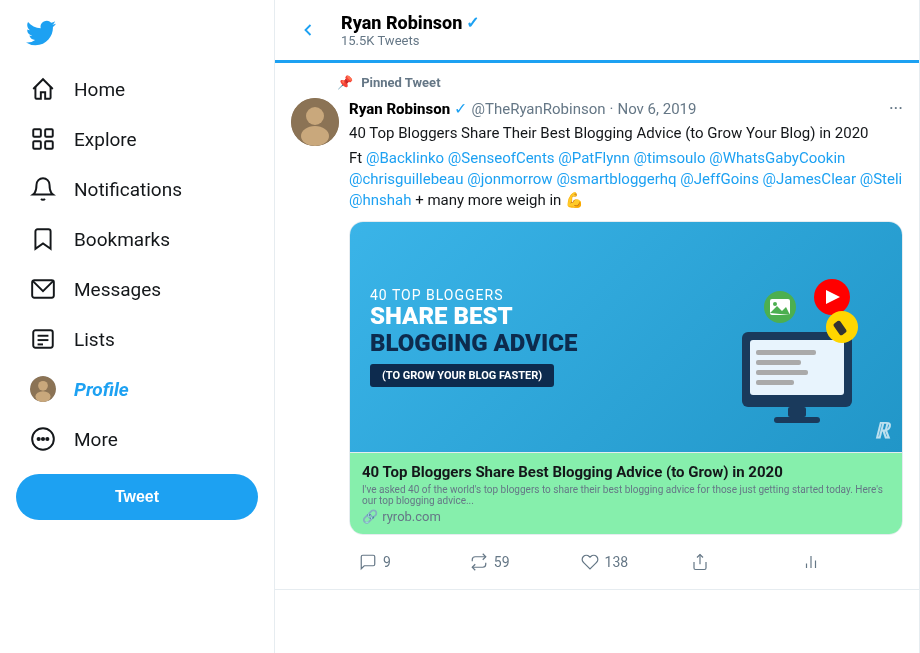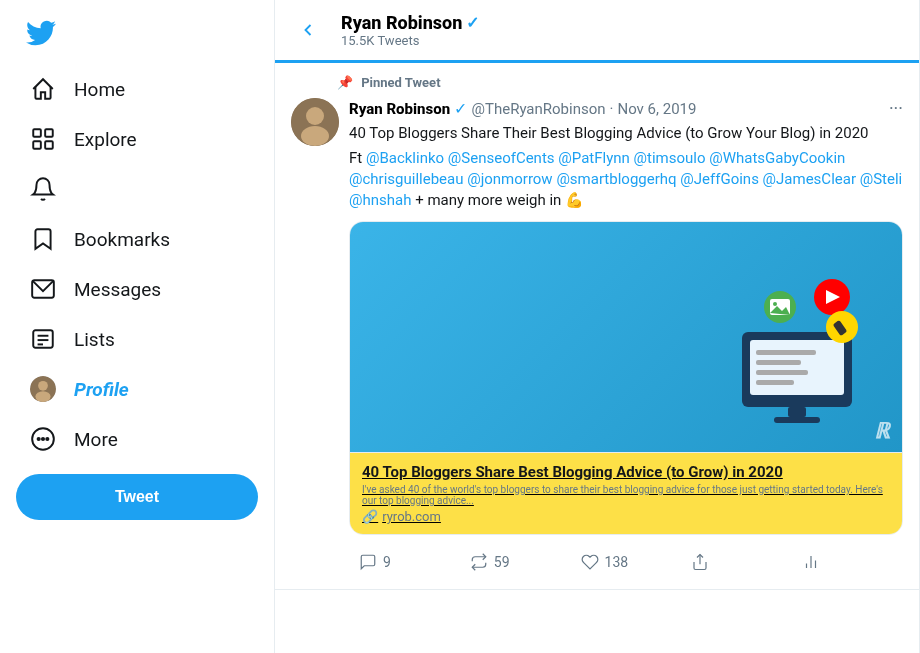--- a/index.html
+++ b/index.html
@@ -244,22 +244,21 @@
       bottom: 8px;
       right: 12px;
       color: rgba(255,255,255,0.7);
       font-size: 22px;
       font-weight: 900;
       font-style: italic;
     }
     .tweet-link-preview {
       padding: 10px 12px;
       border-top: 1px solid #e6ecf0;
-      background: #fde047;
-      text-decoration: underline;
+      background: #86efac;
     }
     .tweet-link-preview .link-title {
       font-size: 15px;
       font-weight: 700;
       color: #14171a;
     }
     .tweet-link-preview .link-desc {
       font-size: 10px;
       color: #657786;
       margin-top: 3px;
@@ -323,20 +322,21 @@
     <span class="nav-label">Explore</span>
   </div>
 
   <div class="nav-item">
     <span class="nav-icon">
       <svg viewBox="0 0 24 24" fill="none" stroke="currentColor" stroke-width="1.8" width="26" height="26">
           <path d="M18 8A6 6 0 0 0 6 8c0 7-3 9-3 9h18s-3-2-3-9"></path>
           <path d="M13.73 21a2 2 0 0 1-3.46 0"></path>
         </svg>
     </span>
+    <span class="nav-label">Notifications</span>
   </div>
 
   <div class="nav-item">
     <span class="nav-icon">
       <svg viewBox="0 0 24 24" fill="none" stroke="currentColor" stroke-width="1.8" width="26" height="26">
           <path d="M19 21l-7-5-7 5V5a2 2 0 0 1 2-2h10a2 2 0 0 1 2 2z"></path>
         </svg>
     </span>
     <span class="nav-label">Bookmarks</span>
   </div>
@@ -450,20 +450,26 @@
           <a href="#"> @smartbloggerhq</a>
           <a href="#"> @JeffGoins</a>
           <a href="#"> @JamesClear</a>
           <a href="#"> @Steli</a>
           <a href="#"> @hnshah</a>
           <span> + many more weigh in 💪</span>
         </div>
 
         <div class="tweet-image">
           <div class="tweet-image-graphic">
+            <div class="blog-img-text">
+              <div class="subtitle">40 Top Bloggers</div>
+              <div class="title1">SHARE BEST</div>
+              <div class="title2">BLOGGING ADVICE</div>
+              <div class="subtitle2">(TO GROW YOUR BLOG FASTER)</div>
+            </div>
 
             <div class="blog-img-icons">
               <svg viewBox="0 0 160 190" width="160" height="190">
 
                 <rect x="30" y="90" width="110" height="75" rx="6" fill="#1a3a5c"></rect>
                 <rect x="38" y="98" width="94" height="55" rx="3" fill="#e8f4fd"></rect>
 
                 <rect x="44" y="108" width="60" height="5" rx="2" fill="#aaa"></rect>
                 <rect x="44" y="118" width="45" height="5" rx="2" fill="#aaa"></rect>
                 <rect x="44" y="128" width="52" height="5" rx="2" fill="#aaa"></rect>

